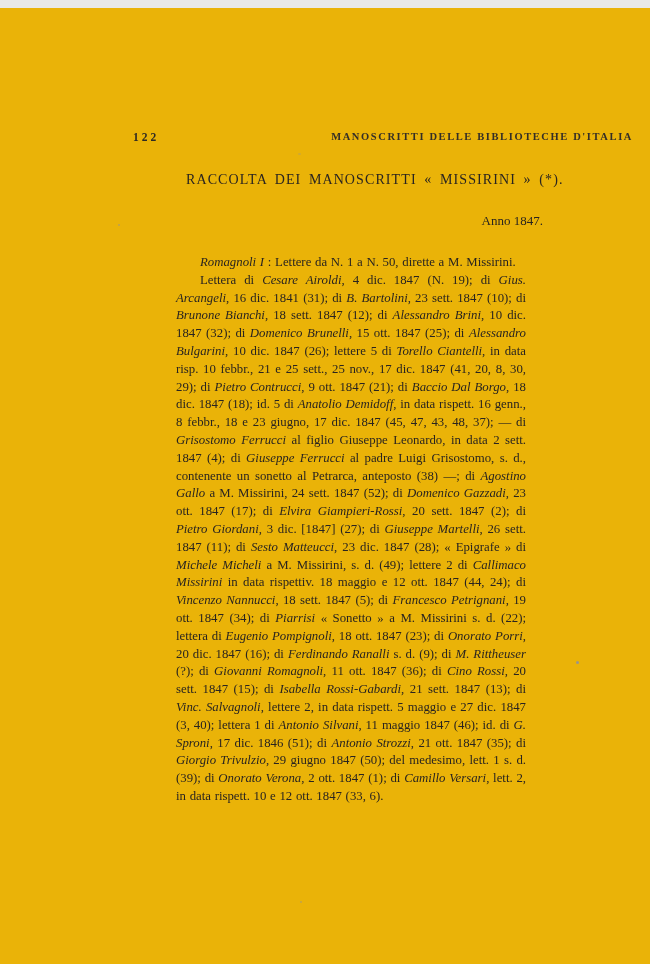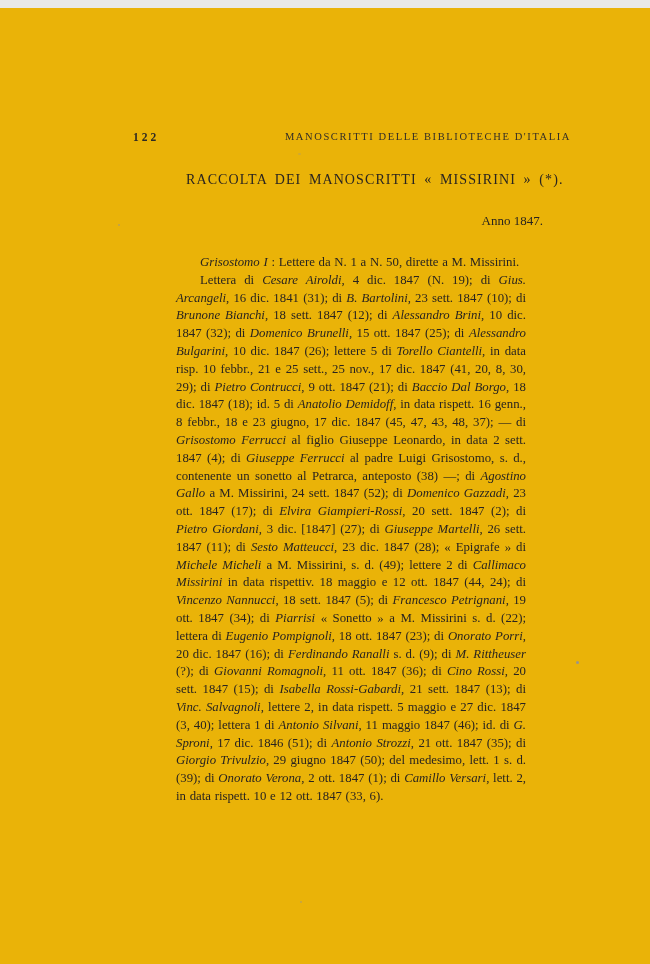--- a/index.html
+++ b/index.html
@@ -31,24 +31,24 @@
     font-size: 11.5px;
     letter-spacing: 3px;
     font-weight: bold;
     color: #2e2a24;
   }
   .running-header {
     position: absolute;
     left: 90px;
     width: 410px;
     top: 0;
-    text-align: center;
+    text-align: right;
     font-size: 10.5px;
     letter-spacing: 1.6px;
-    font-weight: normal;
+    font-weight: bold;
     color: #332e27;
     white-space: nowrap;
   }
   .doc-title {
     position: absolute;
     top: 164px;
     left: 186px;
     width: 374px;
     text-align: center;
     font-size: 14px;
@@ -114,21 +114,21 @@
     <span class="running-header">MANOSCRITTI DELLE BIBLIOTECHE D'ITALIA</span>
   </div>
 
   <div class="doc-title">RACCOLTA DEI MANOSCRITTI « MISSIRINI » (*).</div>
 
   <div class="intro">
     <div class="intro-line2">Anno 1847.</div>
   </div>
 
   <div class="main-text">
-    <p><i>Grisostomo I</i> : Lettere da N. 1 a N. 50, dirette a M. Missirini.</p>
+    <p><i>Romagnoli I</i> : Lettere da N. 1 a N. 50, dirette a M. Missirini.</p>
     <p>Lettera di <i>Cesare Airoldi</i>, 4 dic. 1847 (N. 19); di <i>Gius. Arcangeli</i>, 16 dic. 1841 (31); di <i>B. Bartolini</i>, 23 sett. 1847 (10); di <i>Brunone Bianchi</i>, 18 sett. 1847 (12); di <i>Alessandro Brini</i>, 10 dic. 1847 (32); di <i>Domenico Brunelli</i>, 15 ott. 1847 (25); di <i>Alessandro Bulgarini</i>, 10 dic. 1847 (26); lettere 5 di <i>Torello Ciantelli</i>, in data risp. 10 febbr., 21 e 25 sett., 25 nov., 17 dic. 1847 (41, 20, 8, 30, 29); di <i>Pietro Contrucci</i>, 9 ott. 1847 (21); di <i>Baccio Dal Borgo</i>, 18 dic. 1847 (18); id. 5 di <i>Anatolio Demidoff</i>, in data rispett. 16 genn., 8 febbr., 18 e 23 giugno, 17 dic. 1847 (45, 47, 43, 48, 37); — di <i>Grisostomo Ferrucci</i> al figlio Giuseppe Leonardo, in data 2 sett. 1847 (4); di <i>Giuseppe Ferrucci</i> al padre Luigi Grisostomo, s. d., contenente un sonetto al Petrarca, anteposto (38) —; di <i>Agostino Gallo</i> a M. Missirini, 24 sett. 1847 (52); di <i>Domenico Gazzadi</i>, 23 ott. 1847 (17); di <i>Elvira Giampieri-Rossi</i>, 20 sett. 1847 (2); di <i>Pietro Giordani</i>, 3 dic. [1847] (27); di <i>Giuseppe Martelli</i>, 26 sett. 1847 (11); di <i>Sesto Matteucci</i>, 23 dic. 1847 (28); « Epigrafe » di <i>Michele Micheli</i> a M. Missirini, s. d. (49); lettere 2 di <i>Callimaco Missirini</i> in data rispettiv. 18 maggio e 12 ott. 1847 (44, 24); di <i>Vincenzo Nannucci</i>, 18 sett. 1847 (5); di <i>Francesco Petrignani</i>, 19 ott. 1847 (34); di <i>Piarrisi</i> « Sonetto » a M. Missirini s. d. (22); lettera di <i>Eugenio Pompignoli</i>, 18 ott. 1847 (23); di <i>Onorato Porri</i>, 20 dic. 1847 (16); di <i>Ferdinando Ranalli</i> s. d. (9); di <i>M. Rittheuser</i> (?); di <i>Giovanni Romagnoli</i>, 11 ott. 1847 (36); di <i>Cino Rossi</i>, 20 sett. 1847 (15); di <i>Isabella Rossi-Gabardi</i>, 21 sett. 1847 (13); di <i>Vinc. Salvagnoli</i>, lettere 2, in data rispett. 5 maggio e 27 dic. 1847 (3, 40); lettera 1 di <i>Antonio Silvani</i>, 11 maggio 1847 (46); id. di <i>G. Sproni</i>, 17 dic. 1846 (51); di <i>Antonio Strozzi</i>, 21 ott. 1847 (35); di <i>Giorgio Trivulzio</i>, 29 giugno 1847 (50); del medesimo, lett. 1 s. d. (39); di <i>Onorato Verona</i>, 2 ott. 1847 (1); di <i>Camillo Versari</i>, lett. 2, in data rispett. 10 e 12 ott. 1847 (33, 6).</p>
   </div>
 
 
   <span class="speck s1"></span>
   <span class="speck s2"></span>
   <span class="speck s3"></span>
   <span class="speck s4"></span>
 </div>
 

